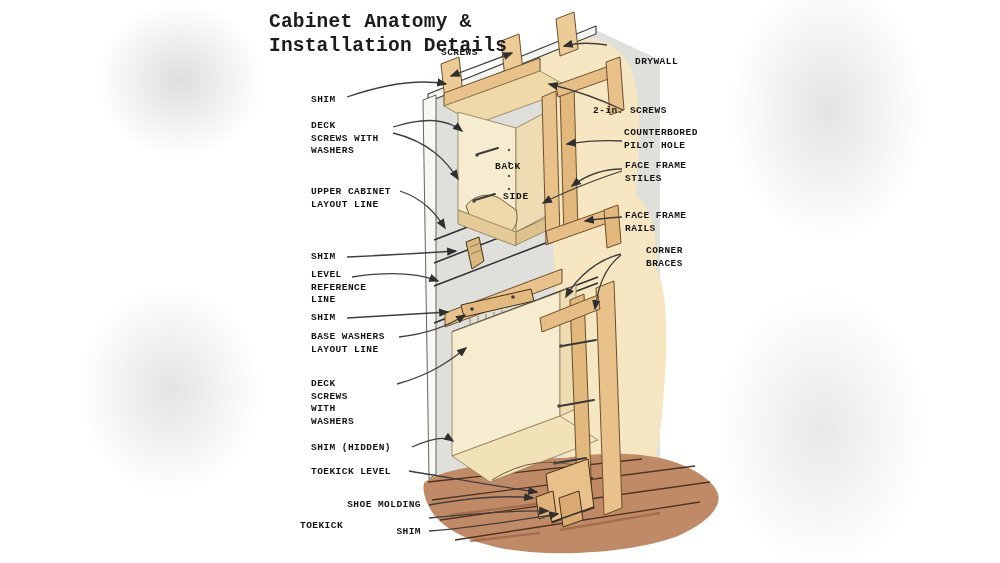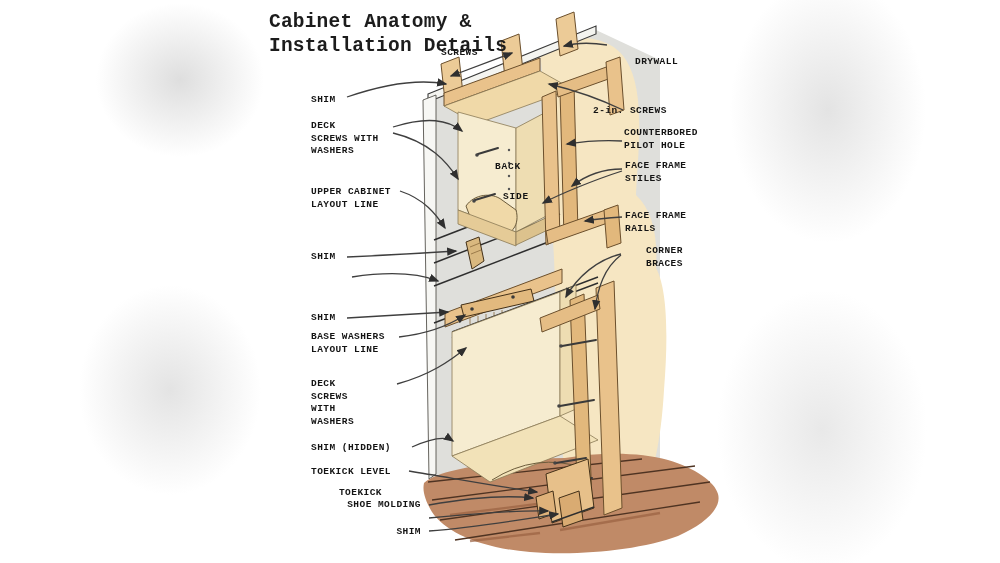--- a/index.html
+++ b/index.html
@@ -35,21 +35,21 @@
   .l-rails{left:625px;top:210px;}
   .l-corner{left:646px;top:245px;}
   .l-shim-mid1{left:311px;top:251px;}
   .l-level{left:311px;top:269px;}
   .l-shim-mid2{left:311px;top:312px;}
   .l-base-layout{left:311px;top:331px;}
   .l-deck-lower{left:311px;top:378px;}
   .l-shim-hidden{left:311px;top:442px;text-align:right;}
   .l-toekick-trim{left:311px;top:466px;}
   .l-shoe{left:300px;top:499px;width:121px;text-align:right;}
-  .l-toekick{left:300px;top:487px;width:121px;text-align:center;}
+  .l-toekick{left:300px;top:520px;width:121px;text-align:left;}
   .l-shim-bottom{left:300px;top:526px;width:121px;text-align:right;}
   .l-back{left:460px;top:161px;letter-spacing:.8px;padding-left:35px;}
   .l-side{left:503px;top:171px;letter-spacing:.8px;margin-top:20px;}
   .ld{fill:none;stroke:#3f3f3f;stroke-width:1.3;}
   .wood{stroke:#6b4f2c;stroke-width:1;}
   .soft{stroke:#8a7a55;stroke-width:.8;}
   .blk{stroke:#433018;stroke-width:1;}
 </style>
 </head>
 <body>
@@ -209,20 +209,23 @@
   <div class="lbl l-2in">2-in. SCREWS</div>
   <div class="lbl l-counterbored">COUNTERBORED
 PILOT HOLE</div>
   <div class="lbl l-stiles">FACE FRAME
 STILES</div>
   <div class="lbl l-rails">FACE FRAME
 RAILS</div>
   <div class="lbl l-corner">CORNER
 BRACES</div>
   <div class="lbl l-shim-mid1">SHIM</div>
+  <div class="lbl l-level">LEVEL
+REFERENCE
+LINE</div>
   <div class="lbl l-shim-mid2">SHIM</div>
   <div class="lbl l-base-layout">BASE WASHERS
 LAYOUT LINE</div>
   <div class="lbl l-deck-lower">DECK
 SCREWS
 WITH
 WASHERS</div>
   <div class="lbl l-shim-hidden">SHIM (HIDDEN)</div>
   <div class="lbl l-toekick-trim">TOEKICK LEVEL</div>
   <div class="lbl l-shoe">SHOE MOLDING</div>

